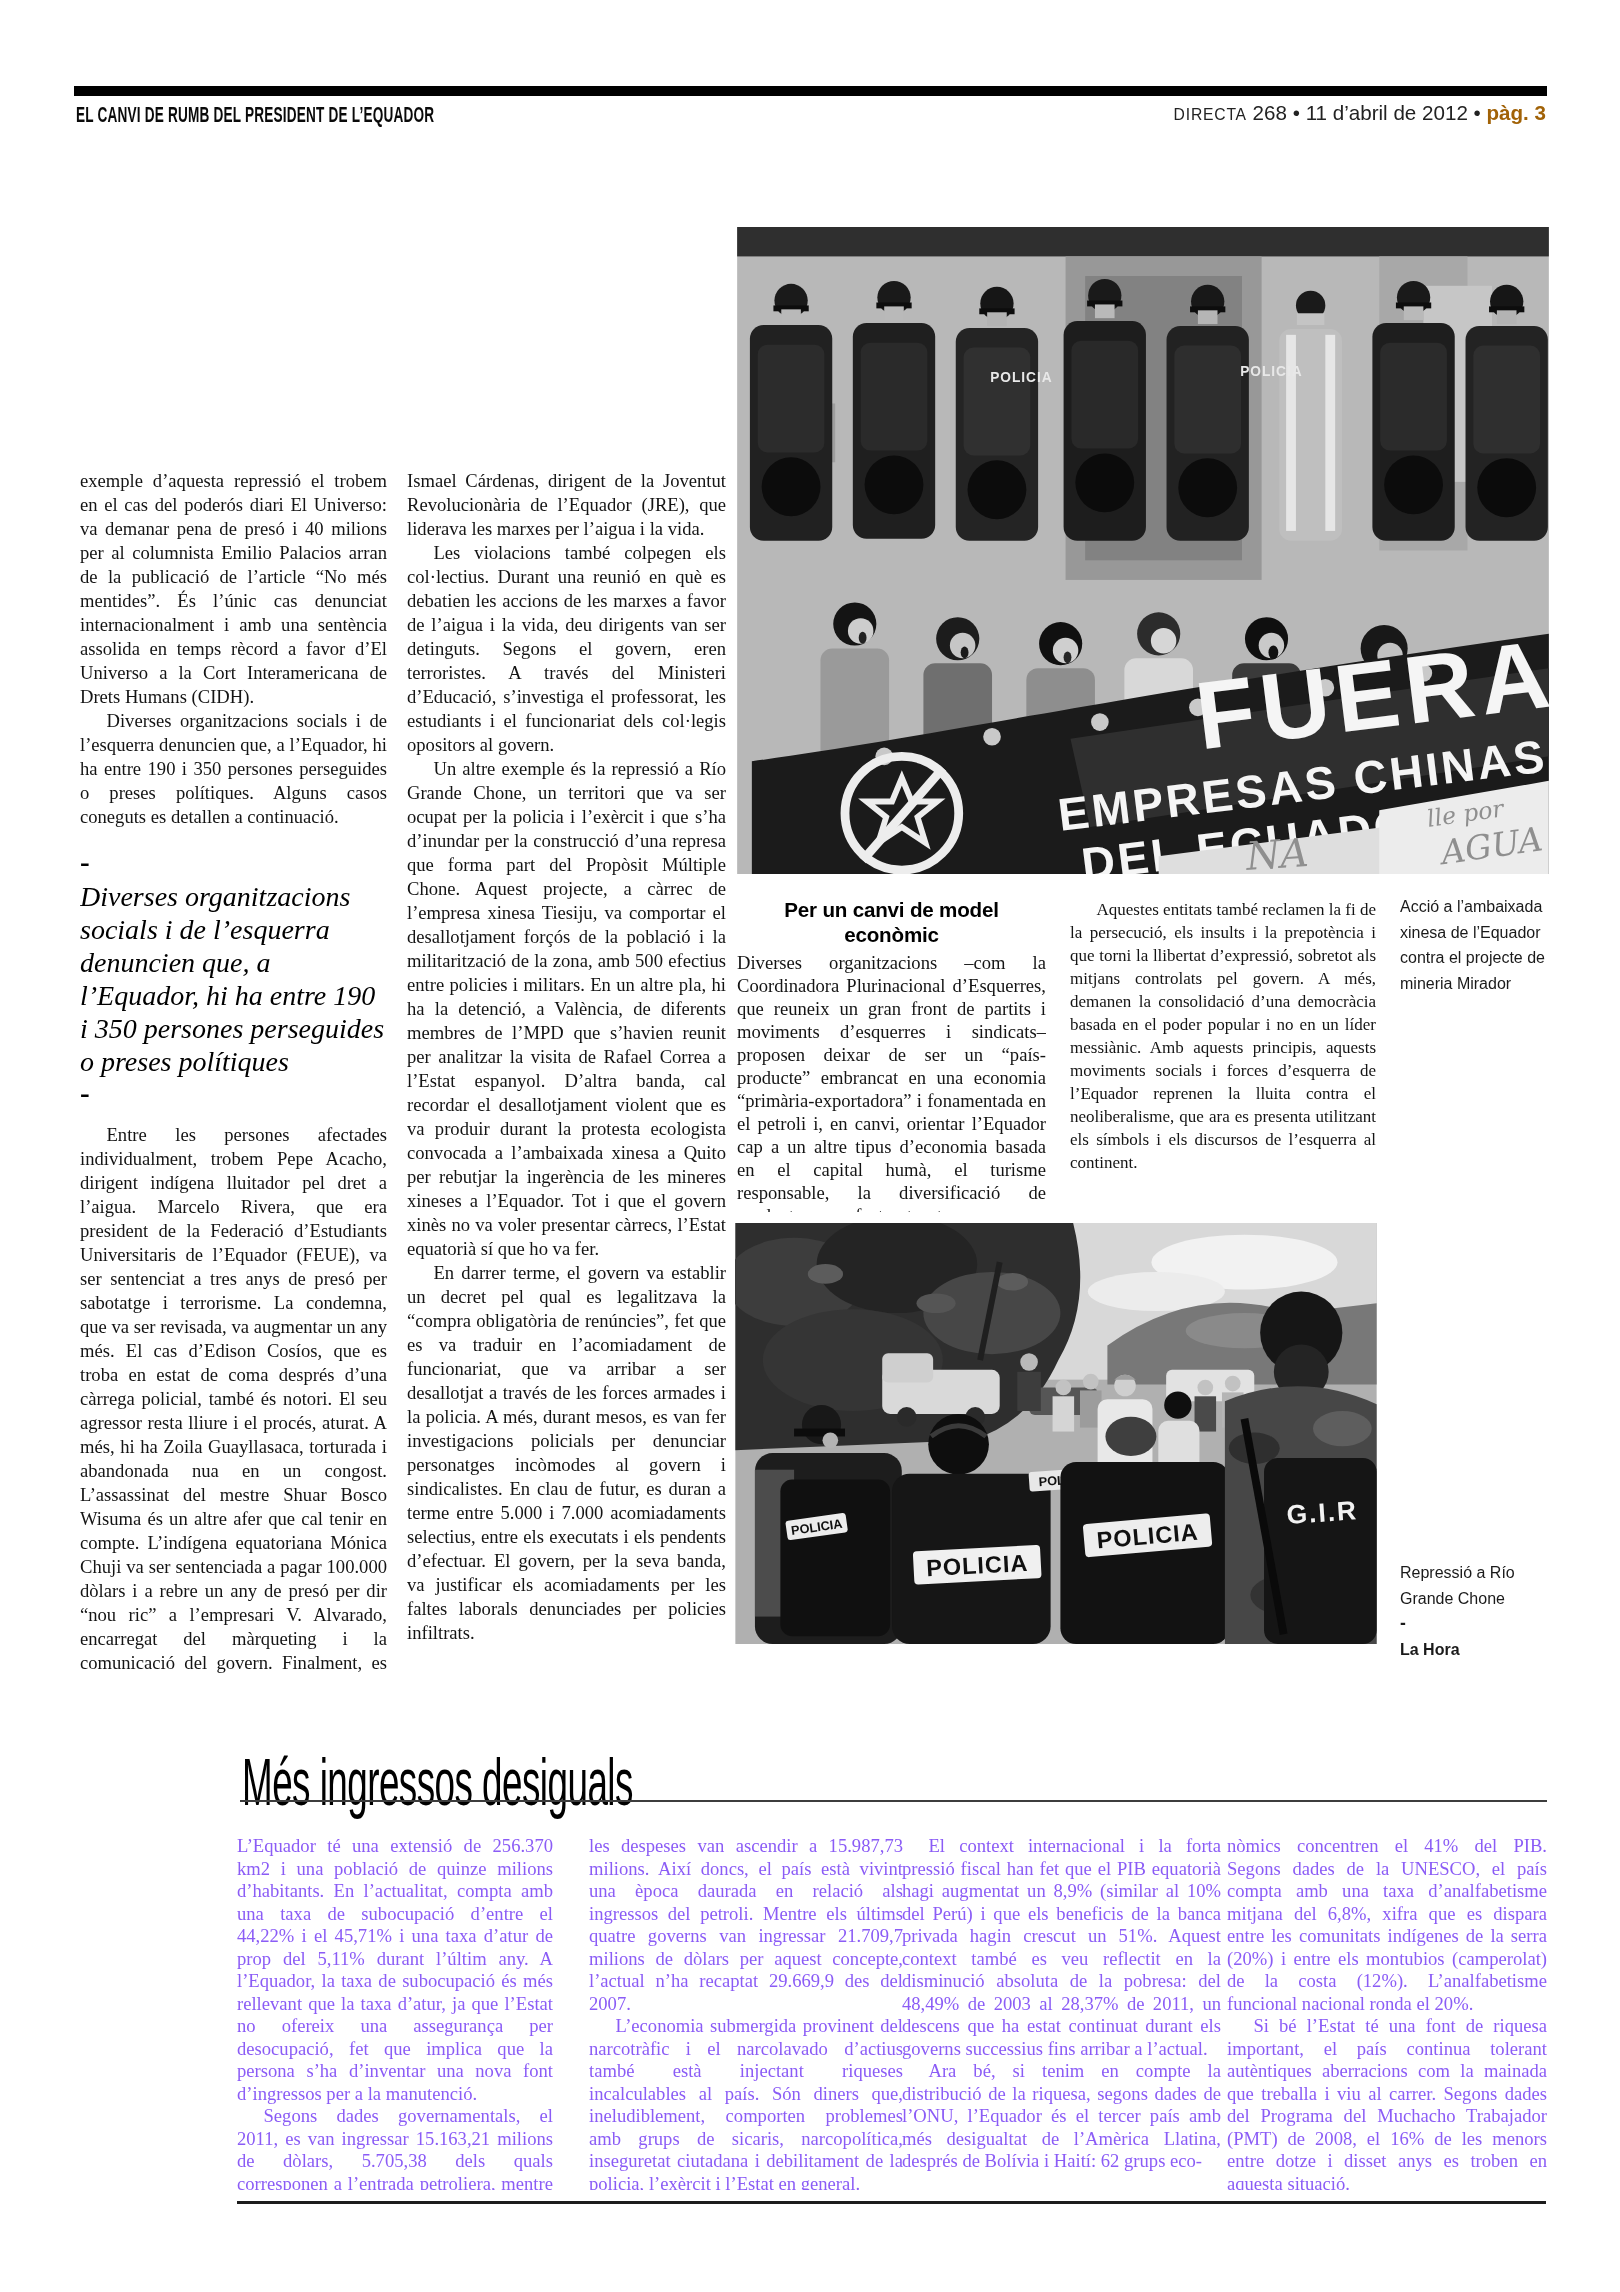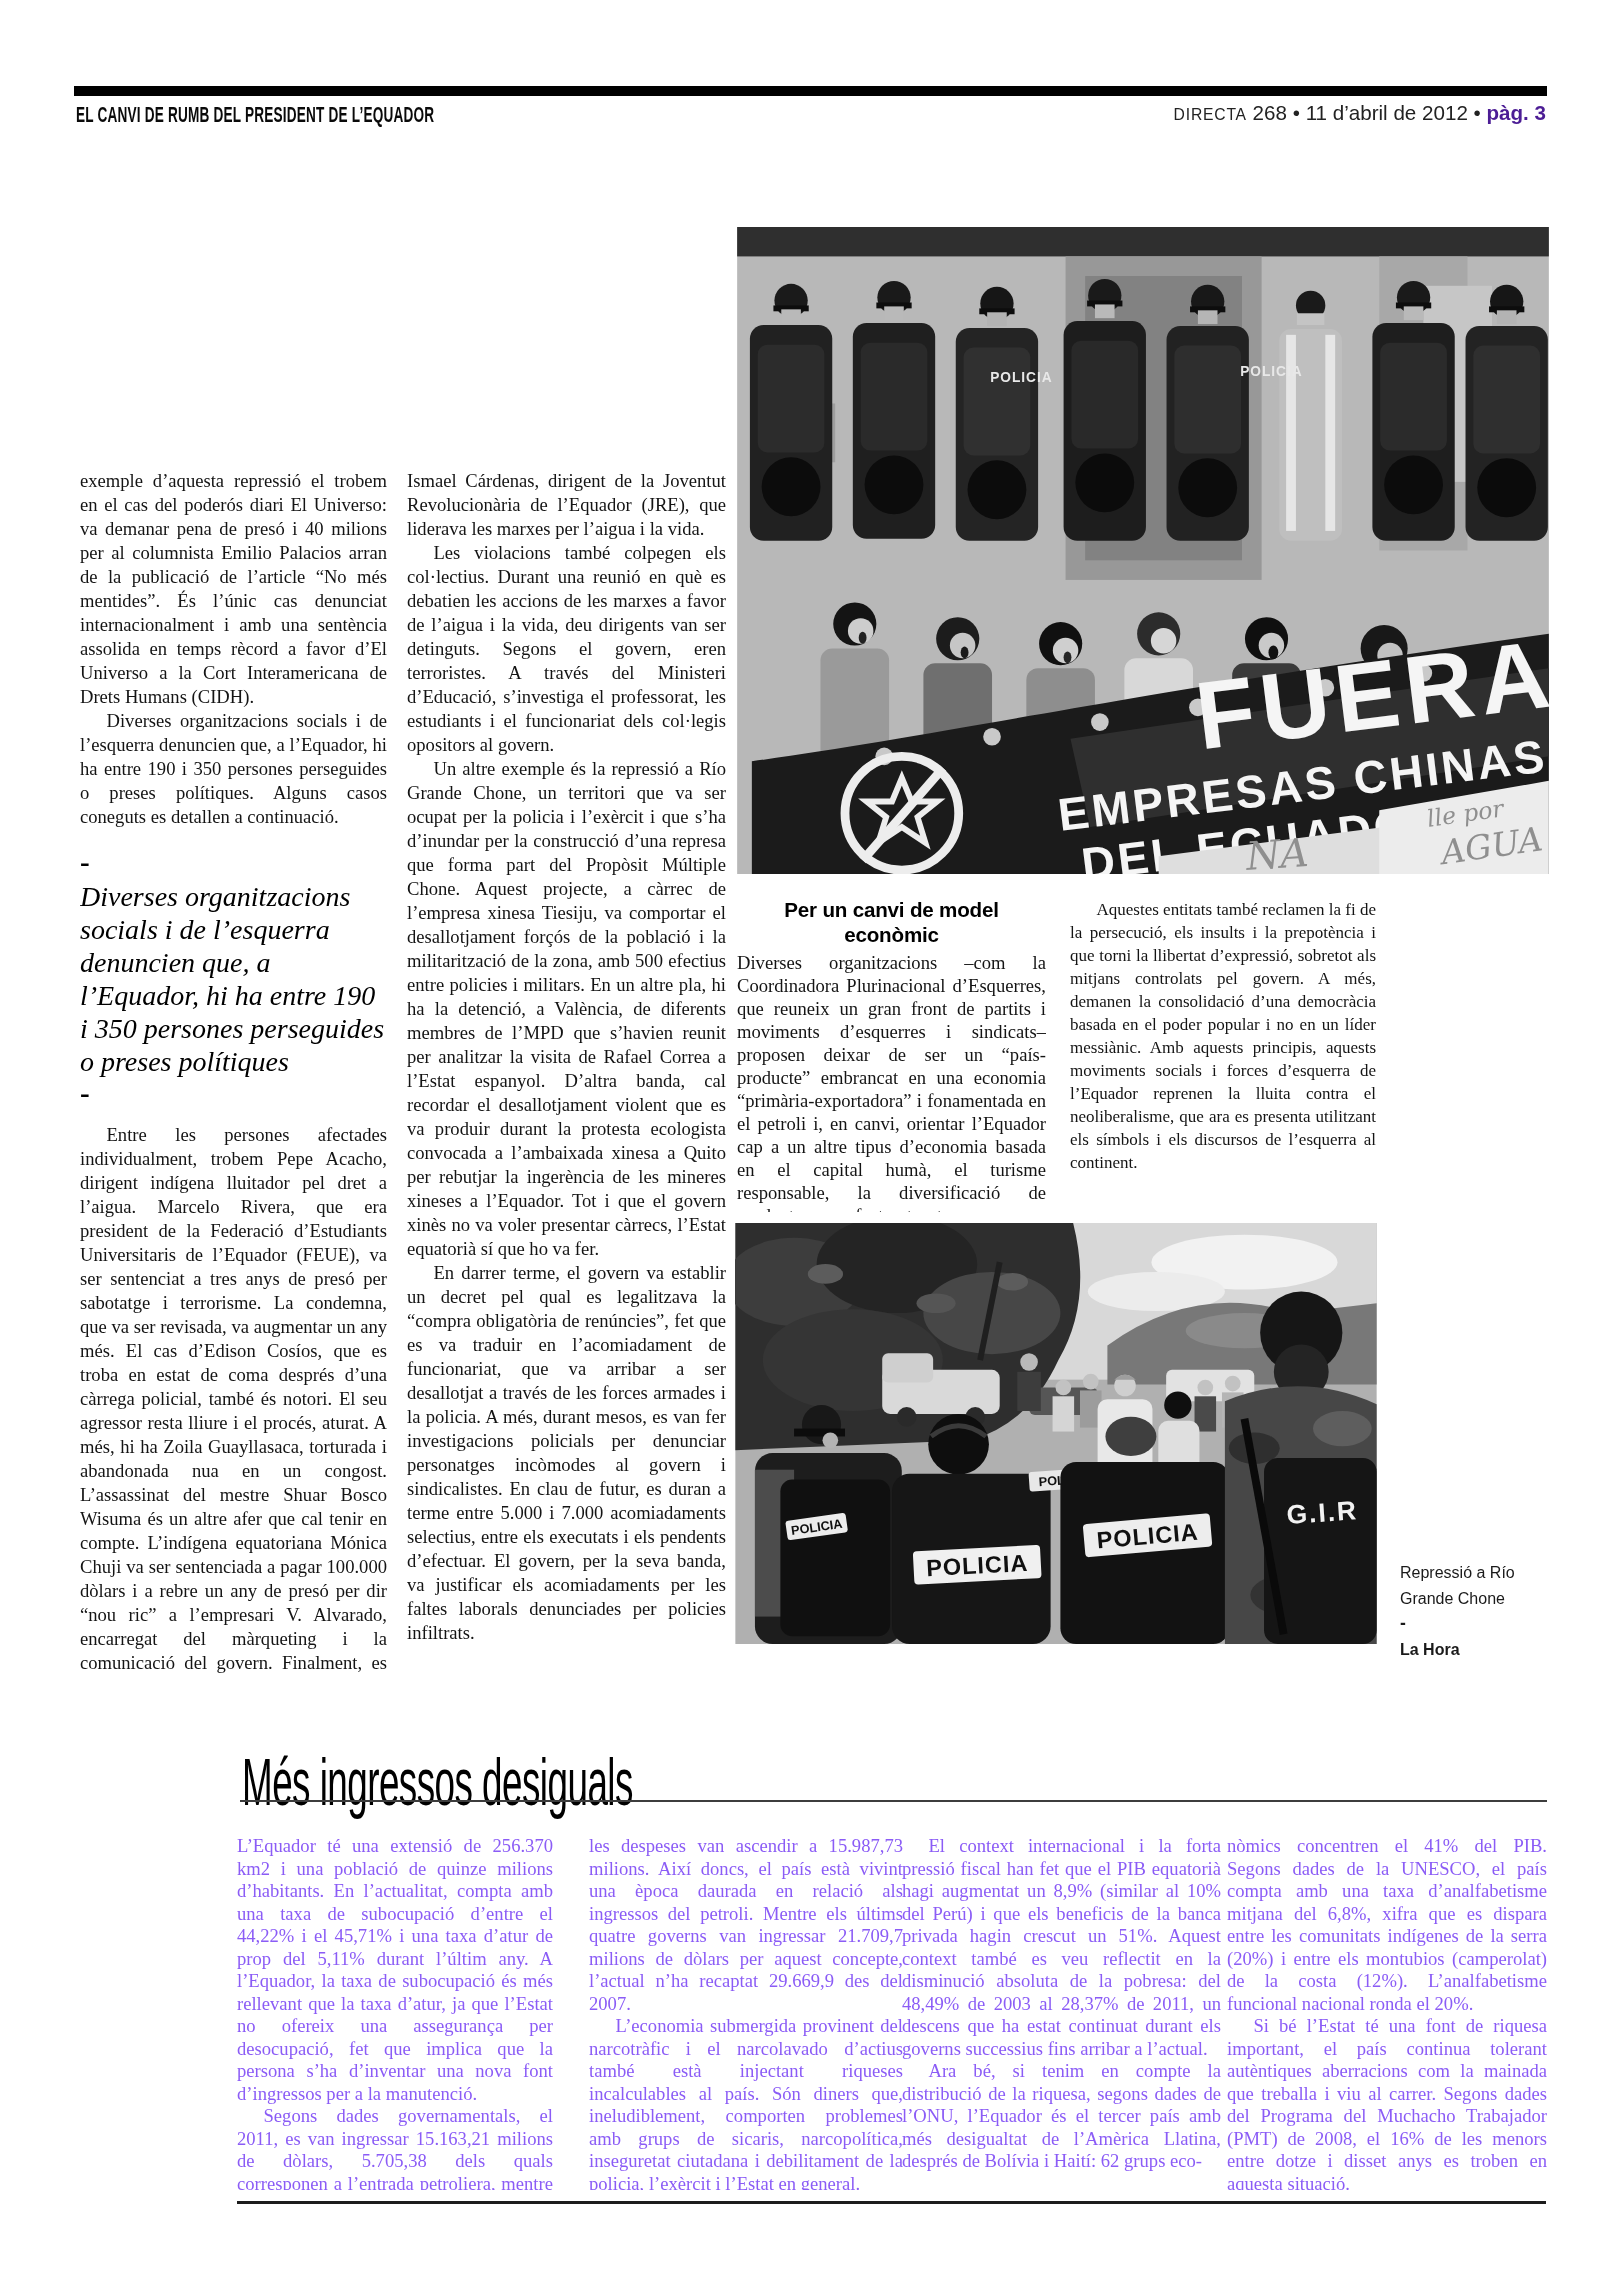--- a/index.html
+++ b/index.html
@@ -7,21 +7,21 @@
         font-family:"Liberation Serif","DejaVu Serif",serif;color:#111;}
 
   
   .topbar{position:absolute;left:74px;top:86px;width:1473px;height:9.8px;background:#000;}
   .kicker{position:absolute;left:76px;top:102px;font-family:"Liberation Sans","DejaVu Sans",sans-serif;
           font-weight:bold;font-size:21.6px;letter-spacing:0.3px;white-space:nowrap;
           transform:scaleX(.63);transform-origin:left top;color:#0a0a0a;}
   .issue{position:absolute;right:74px;top:101px;font-family:"Liberation Sans","DejaVu Sans",sans-serif;
          font-size:20.6px;color:#222;white-space:nowrap;text-align:right;}
   .issue .directa{font-size:15.7px;letter-spacing:0.8px;}
-  .issue .pagelabel{font-weight:bold;color:#4c1d95;}
+  .issue .pagelabel{font-weight:bold;color:#a16207;}
 
   
   .col{position:absolute;overflow:hidden;text-align:justify;font-size:18.6px;line-height:24px;
        color:#141414;hyphens:auto;-webkit-hyphens:auto;}
   .col p{margin:0;}
   .ind{text-indent:26.5px;}
   .col1{left:80px;top:469px;width:307px;height:1206px;}
   .col2{left:407px;top:469px;width:319px;height:1210px;}
 
   .dashmark{font-family:"Liberation Serif",serif;font-weight:bold;font-size:29px;line-height:19.6px;
@@ -247,20 +247,21 @@
     <p class="ind">En darrer terme, el govern va establir un decret pel qual es legalitzava la “compra obligatòria de renúncies”, fet que es va traduir en l’acomiadament de funcionariat, que va arribar a ser desallotjat a través de les forces armades i la policia. A més, durant mesos, es van fer investigacions policials per denunciar personatges incòmodes al govern i sindicalistes. En clau de futur, es duran a terme entre 5.000 i 7.000 acomiadaments selectius, entre els executats i els pendents d’efectuar. El govern, per la seva banda, va justificar els acomiadaments per les faltes laborals denunciades per policies infiltrats.</p>
   </div>
 
   <div class="col capA">
     <h3>Per un canvi de model econòmic</h3>
     <p>Diverses organitzacions –com la Coordinadora Plurinacional d’Esquerres, que reuneix un gran front de partits i moviments d’esquerres i sindicats– proposen deixar de ser un “país-producte” embrancat en una economia “primària-exportadora” i fonamentada en el petroli i, en canvi, orientar l’Equador cap a un altre tipus d’economia basada en el capital humà, el turisme responsable, la diversificació de productes manufacturats, etc.</p>
   </div>
   <div class="col capB">
     <p class="ind">Aquestes entitats també reclamen la fi de la persecució, els insults i la prepotència i que torni la llibertat d’expressió, sobretot als mitjans controlats pel govern. A més, demanen la consolidació d’una democràcia basada en el poder popular i no en un líder messiànic. Amb aquests principis, aquests moviments socials i forces d’esquerra de l’Equador reprenen la lluita contra el neoliberalisme, que ara es presenta utilitzant els símbols i els discursos de l’esquerra al continent.</p>
   </div>
+  <div class="sanscap capC">Acció a l’ambaixada xinesa de l’Equador contra el projecte de mineria Mirador</div>
 
   <svg class="photo ph2" width="642" height="421" viewBox="0 0 655 430">
     <rect x="0" y="0" width="655" height="430" fill="#b0b0b0"></rect>
     <rect x="0" y="0" width="655" height="160" fill="#d8d8d8"></rect>
     <ellipse cx="520" cy="40" rx="95" ry="28" fill="#f2f2f2"></ellipse>
     <ellipse cx="430" cy="70" rx="70" ry="20" fill="#ececec"></ellipse>
     <path d="M380,125 Q470,60 570,92 L655,82 L655,165 L380,165 Z" fill="#787878"></path>
     <ellipse cx="520" cy="110" rx="60" ry="18" fill="#8a8a8a"></ellipse>
 
     <g>

